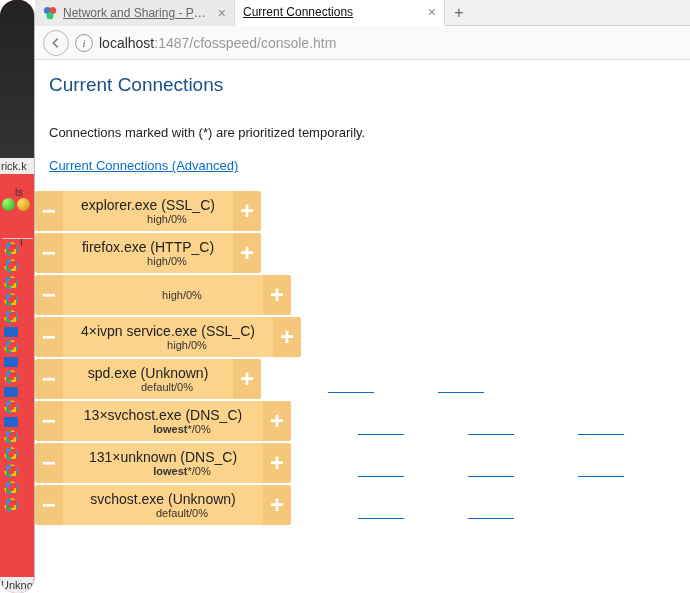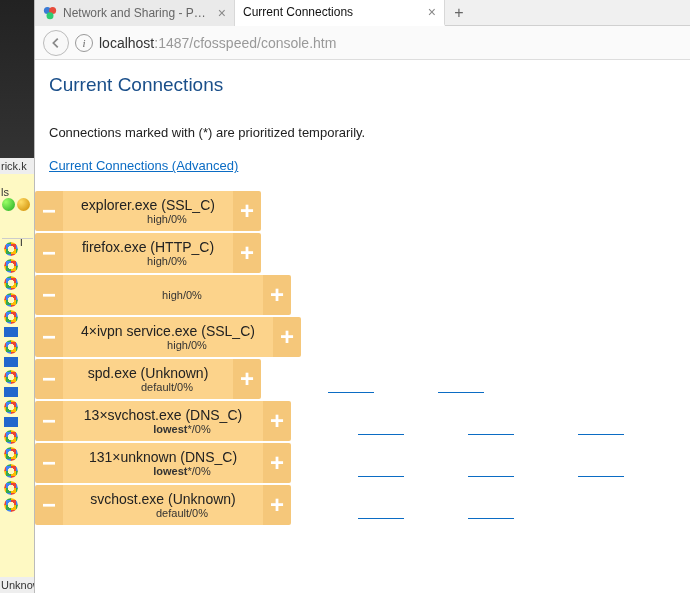--- a/index.html
+++ b/index.html
@@ -11,34 +11,35 @@
     height: 593px;
     overflow: hidden;
     position: relative;
     color: #333;
   }
   
   .left-partial {
     position: absolute;
     left: 0; top: 0;
     width: 35px; height: 593px;
-    background: #fef9c3;
+    background: #ef4444;
     border-right: 1px solid #bbb;
     overflow: hidden;
+    border-radius: 16px;
   }
   .left-partial .bgdark {
     position:absolute; left:0; top:0; width:35px; height:158px;
     background: linear-gradient(#222,#333);
   }
   .left-partial .rick {
     position:absolute; top:158px; left:0; font-size:11px; color:#333;
     background:#eee; width:35px; padding:2px 1px;
   }
   .left-partial .ls {
-    position:absolute; top:184px; left:0; font-size:11px; width:35px; padding:2px 1px;
+    position:absolute; top:184px; left:0; font-size:11px; width:35px; padding:2px 15px;
   }
   .left-partial .orb {
     position:absolute; top:198px; left:2px; width:13px; height:13px; border-radius:50%;
     background: radial-gradient(circle at 30% 30%, #9f6, #2a2);
   }
   .left-partial .orb2 {
     position:absolute; top:198px; left:17px; width:13px; height:13px; border-radius:50%;
     background: radial-gradient(circle at 30% 30%, #fd6, #c80);
   }
   .left-partial .stack {
@@ -86,21 +87,21 @@
     font-size:12px;
     color:#444;
     min-width:0;
     height:26px;
     background:#f6f6f6;
     position:relative;
     gap:6px;
   }
   .tab.inactive { background:#eaeaea; color:#666; width:200px;}
   .tab.active { background:#fff; color:#111; border-bottom:2px solid #fff; width:210px;}
-  .tab .title { white-space:nowrap; overflow:hidden; text-overflow:ellipsis; flex:1;}
+  .tab .title { white-space:nowrap; overflow:hidden; text-overflow:ellipsis; flex:1;text-decoration:underline;}
   .tab .x { color:#888; font-size:14px; line-height:1;}
   .favicon { width:14px; height:14px; flex-shrink:0; }
   .newtab { width:28px; display:flex; align-items:center; justify-content:center; color:#666; font-size:16px;}
   
   .addrbar {
     height:34px; display:flex; align-items:center; gap:6px;
     padding:0 8px; border-bottom:1px solid #ddd; background:#fafafa;
   }
   .backbtn {
     width:26px; height:26px; border:1px solid #bbb; border-radius:50%;

